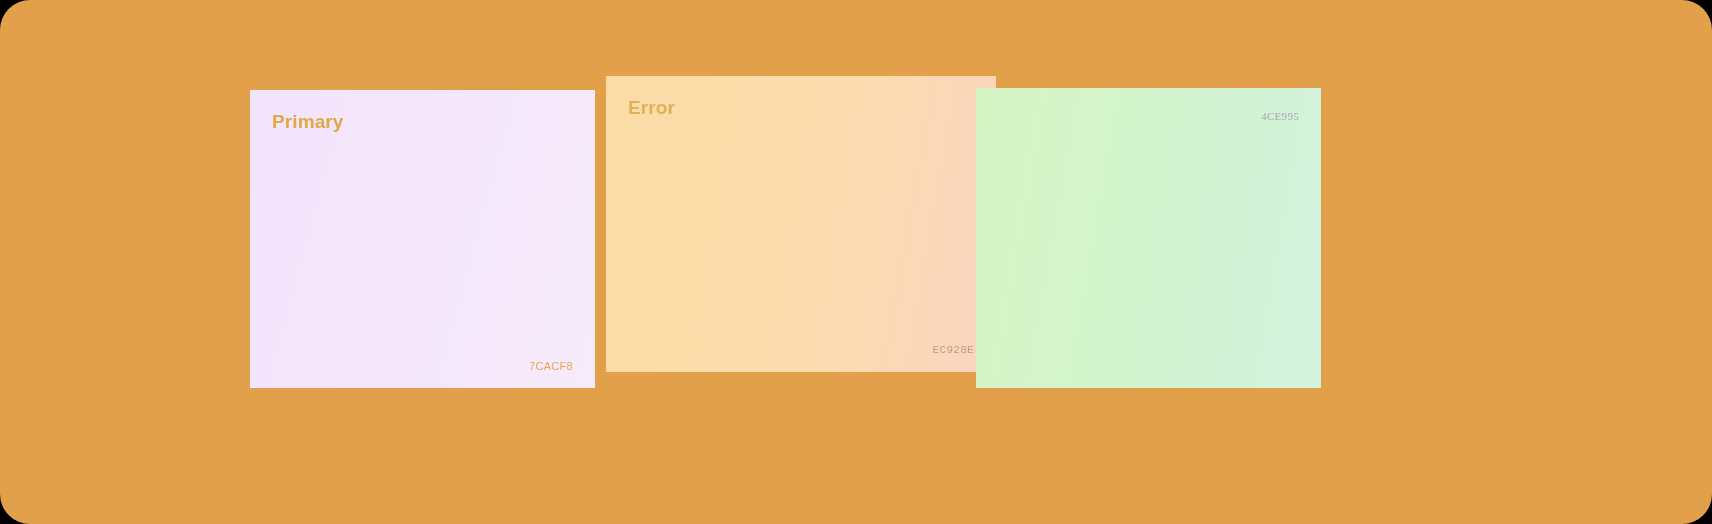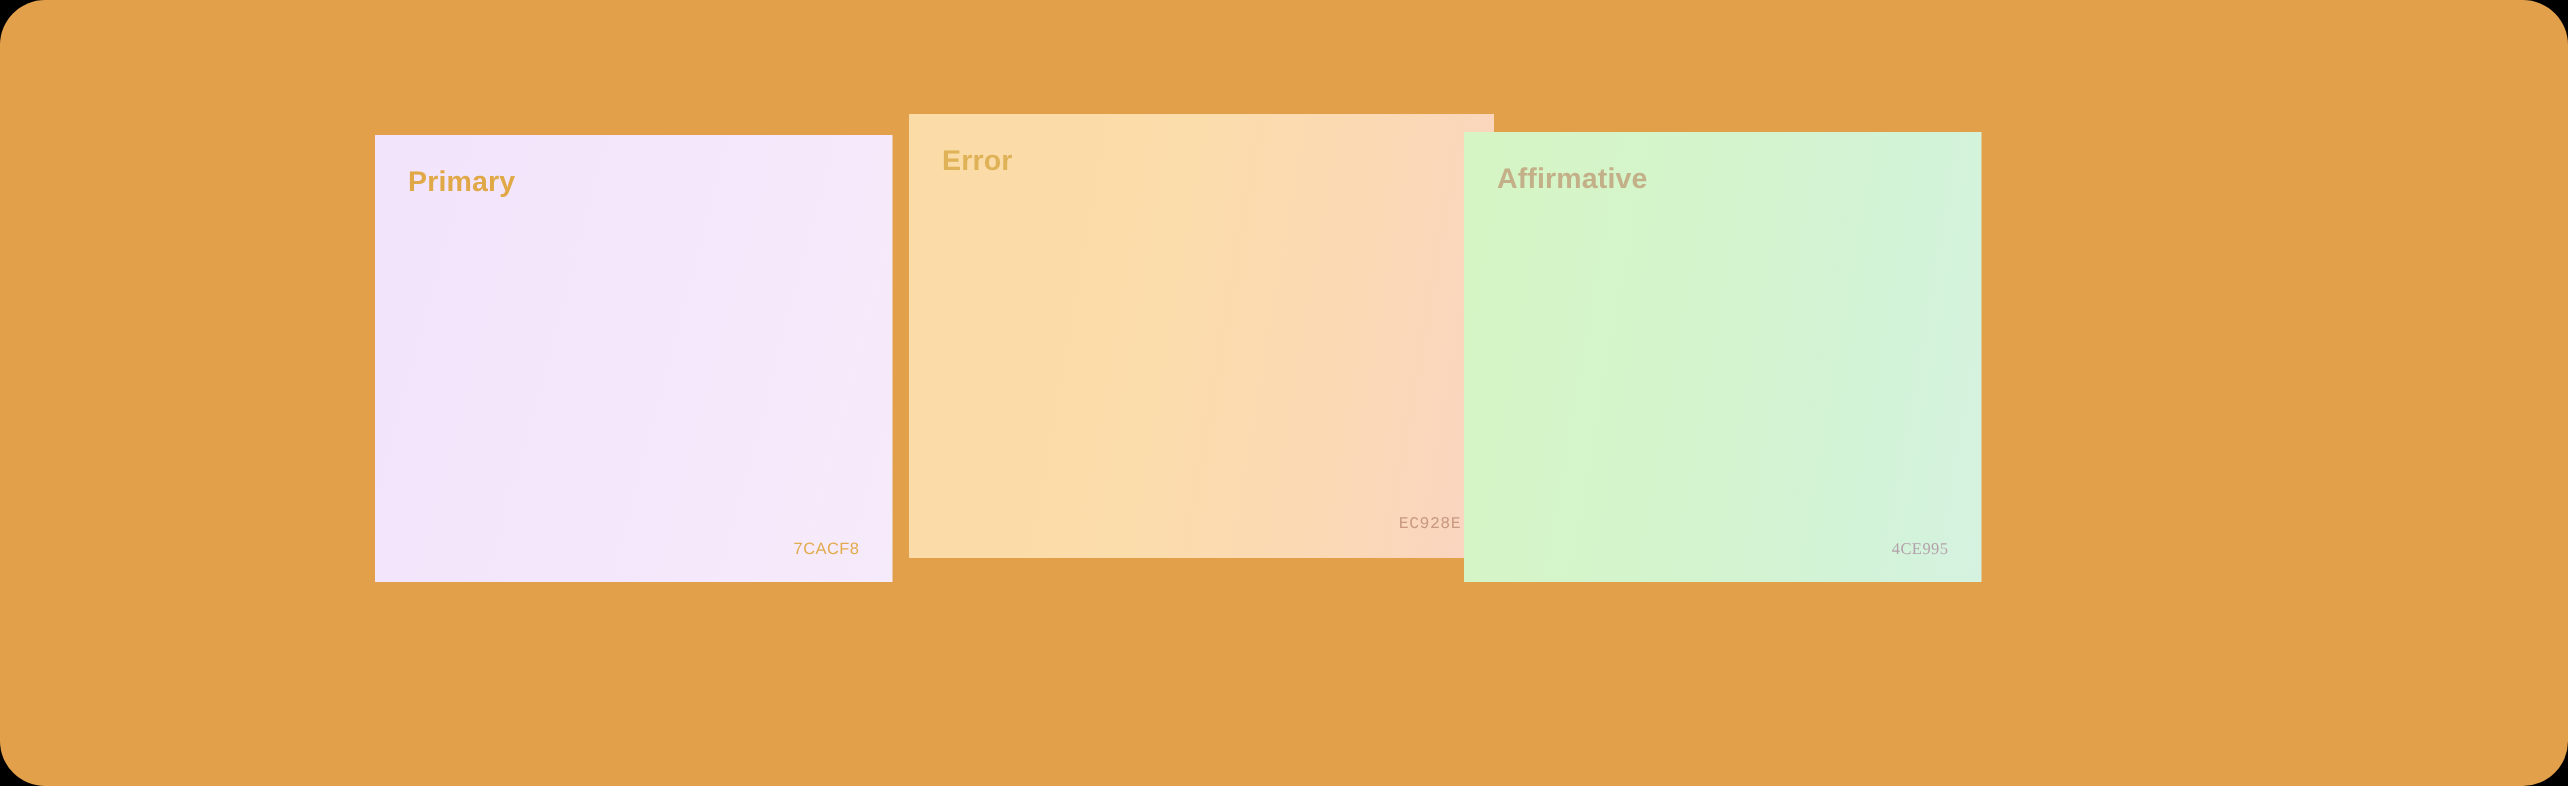--- a/index.html
+++ b/index.html
@@ -153,18 +153,17 @@
       <div class="swatch-title">Primary</div>
       <div class="swatch-hex">7CACF8</div>
     </div>
 
     <div class="swatch swatch-error">
       <div class="swatch-title">Error</div>
       <div class="swatch-hex">EC928E</div>
     </div>
 
     <div class="swatch swatch-affirmative">
-      <div class="swatch-title">Affirmative</div>
       <div class="swatch-hex">4CE995</div>
     </div>
 
   </div>
 </div>
 
 </body></html>

